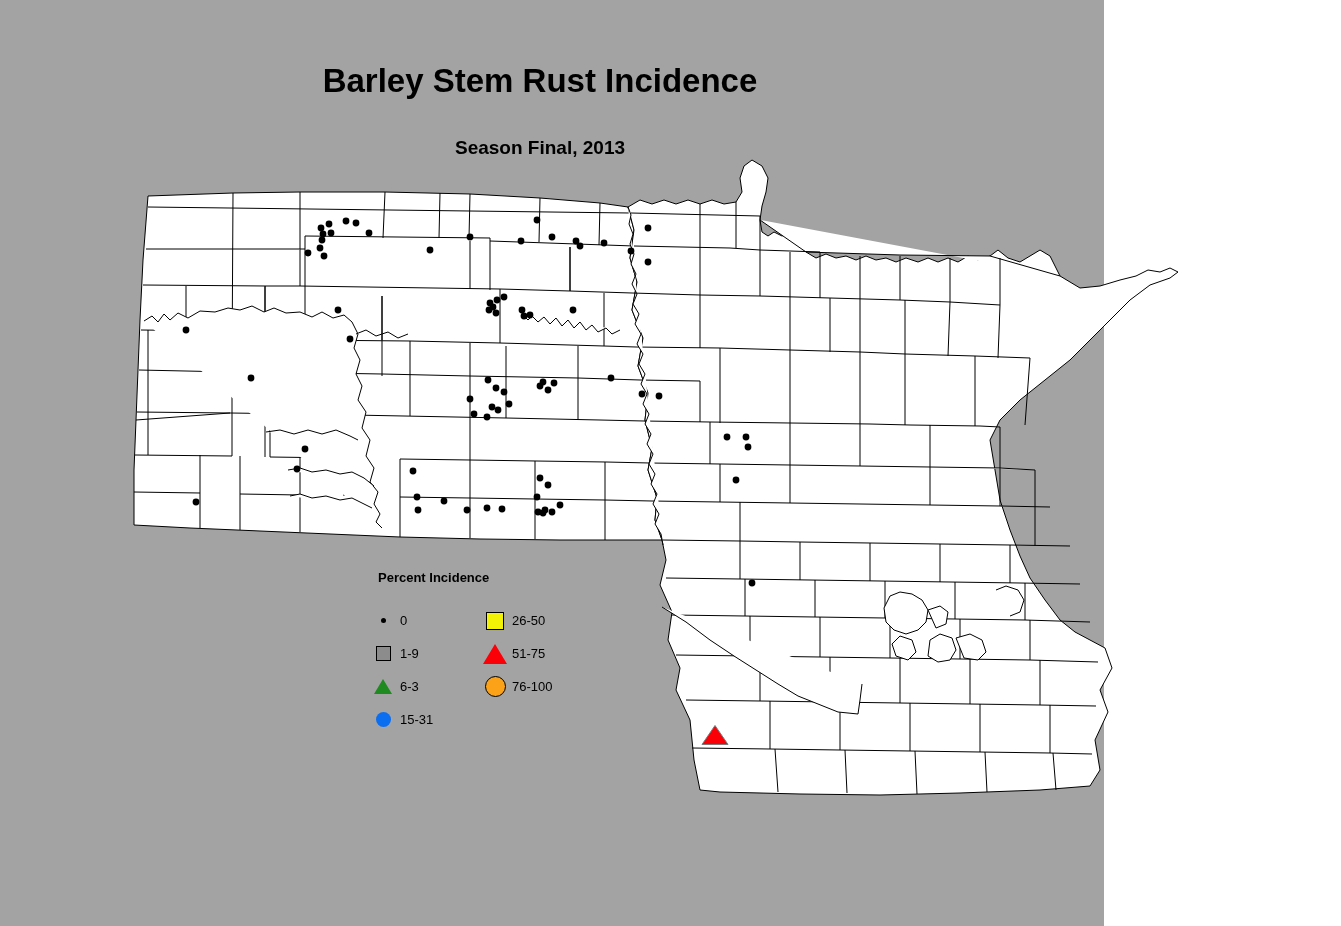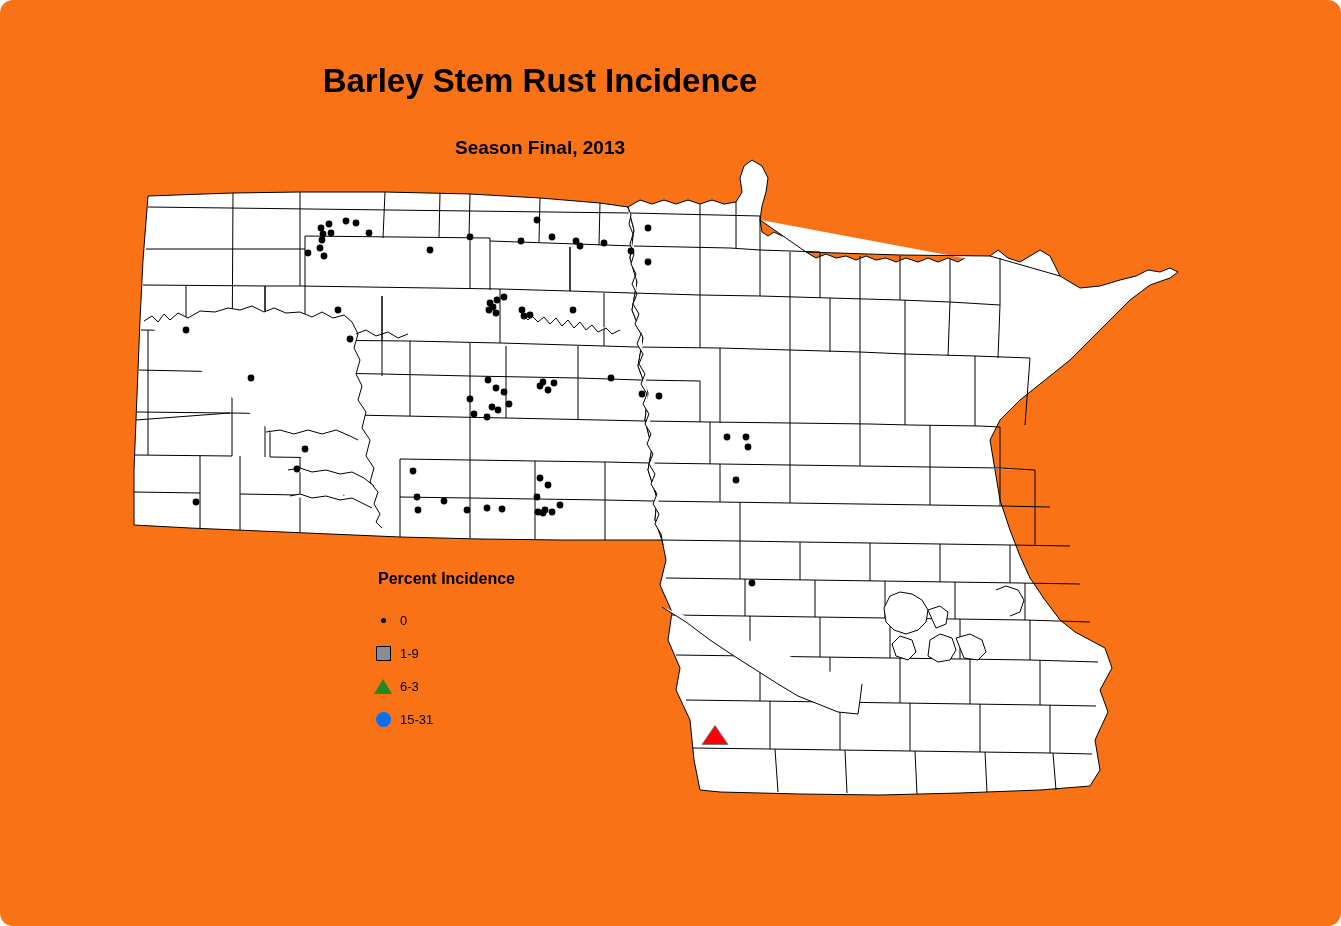--- a/index.html
+++ b/index.html
@@ -10,24 +10,23 @@
   body {
     width: 1341px;
     height: 926px;
     position: relative;
     font-family: "Liberation Sans", sans-serif;
     overflow: hidden;
   }
   #page {
     position: absolute;
     left: 0; top: 0;
-    width: 1341px;
+    width: 1104px;
     height: 926px;
-    background: #f97316;
-    border-radius: 13px;
+    background: #a3a3a3;
   }
   .title {
     position: absolute;
     left: 0;
     top: 62px;
     width: 1080px;
     text-align: center;
     font-size: 33px;
     font-weight: bold;
     color: #000000;
@@ -65,21 +64,21 @@
     position: absolute;
     left: 370px;
     top: 570px;
     width: 230px;
     height: 150px;
   }
   .legend-title {
     position: absolute;
     left: 8px;
     top: 0px;
-    font-size: 16px;
+    font-size: 13px;
     font-weight: bold;
     color: #000000;
     white-space: nowrap;
   }
   .legend-col {
     position: absolute;
     top: 34px;
   }
   .legend-col.left { left: 0px; }
   .legend-col.right { left: 112px; }
@@ -483,15 +482,35 @@
         <span class="legend-lab">6-3</span>
       </div>
       <div class="legend-row">
         <span class="legend-sym">
             <span class="sym-circle blue"></span>
           </span>
         <span class="legend-lab">15-31</span>
       </div>
     </div>
 
+    <div class="legend-col right">
+      <div class="legend-row">
+        <span class="legend-sym">
+            <span class="sym-square yellow"></span>
+          </span>
+        <span class="legend-lab">26-50</span>
+      </div>
+      <div class="legend-row">
+        <span class="legend-sym">
+            <span class="sym-tri red"></span>
+          </span>
+        <span class="legend-lab">51-75</span>
+      </div>
+      <div class="legend-row">
+        <span class="legend-sym">
+            <span class="sym-circle orange"></span>
+          </span>
+        <span class="legend-lab">76-100</span>
+      </div>
+    </div>
   </div>
 
 </div>
 
 </body></html>

